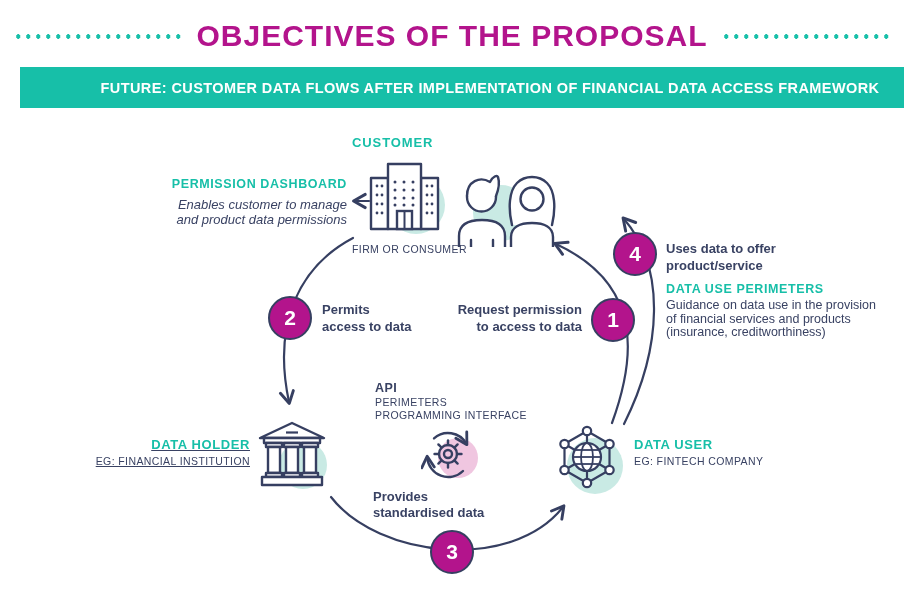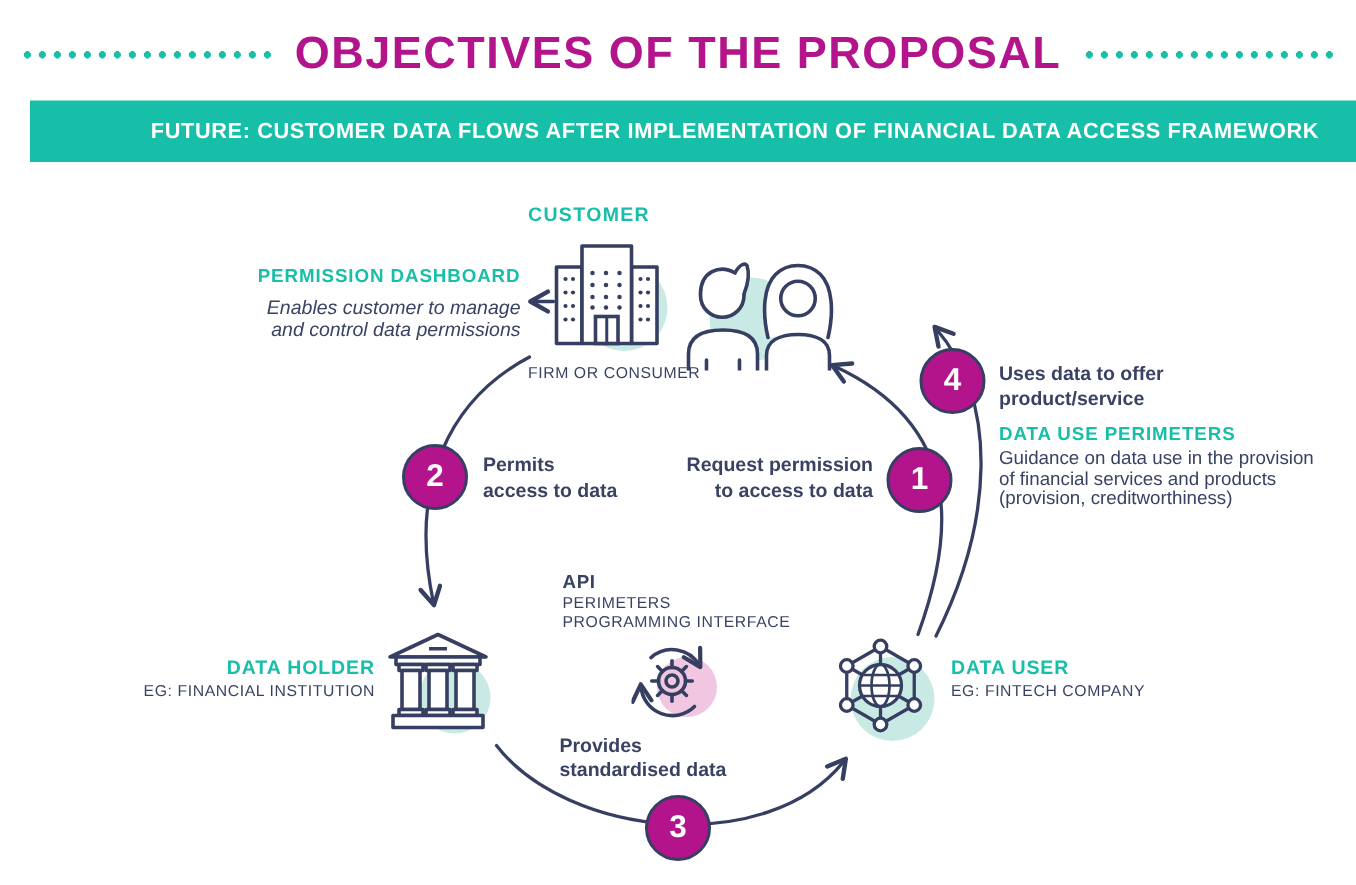--- a/index.html
+++ b/index.html
@@ -118,21 +118,21 @@
         <path d="M60 84 V 74 C 60 64 69 60 81 60 C 93 60 102 64 102 74 V 84"></path>
       </g>
     </svg>
 
     <div class="abs navy-sub center" style="left:352px;top:243px;width:200px;">FIRM OR CONSUMER</div>
 
     <div class="abs right" style="left:120px;top:177px;width:227px;">
       <div class="teal-h sm">PERMISSION DASHBOARD</div>
       <div class="navy-body" style="margin-top:6px;font-style:italic;">
         <div>Enables customer to manage</div>
-        <div>and control data permissions</div>
+        <div>and product data permissions</div>
       </div>
     </div>
 
     <div class="step-circle" style="left:268px;top:296px;">
       <span>2</span>
     </div>
     <div class="abs step-label" style="left:322px;top:301px;">
       <div>Permits</div>
       <div>access to data</div>
     </div>
@@ -151,25 +151,25 @@
     <div class="abs step-label" style="left:666px;top:240px;">
       <div>Uses data to offer</div>
       <div>product/service</div>
     </div>
 
     <div class="abs" style="left:666px;top:282px;width:215px;">
       <div class="teal-h sm">DATA USE PERIMETERS</div>
       <div class="navy-body" style="font-size:12.5px;line-height:13.5px;margin-top:3px;">
         <div>Guidance on data use in the provision</div>
         <div>of financial services and products</div>
-        <div>(provision, creditworthiness)</div>
+        <div>(insurance, creditworthiness)</div>
       </div>
     </div>
 
-    <div class="abs right" style="left:95px;top:437px;width:155px;">
+    <div class="abs right" style="left:95px;top:437px;width:155px;text-decoration:underline;">
       <div class="teal-h">DATA HOLDER</div>
       <div class="navy-sub" style="margin-top:3px;">EG: FINANCIAL INSTITUTION</div>
     </div>
 
     <svg class="abs" style="left:256px;top:419px;" width="72" height="72" viewBox="0 0 72 72">
       <circle cx="47" cy="46" r="24" fill="#C9EAE4"></circle>
       <g fill="#fff" stroke="#363F61" stroke-width="2.4" stroke-linejoin="round">
         <path d="M4 19 L36 4 L68 19 Z"></path>
         <rect x="8" y="19" width="56" height="5"></rect>
         <rect x="10" y="24" width="16" height="4"></rect>

